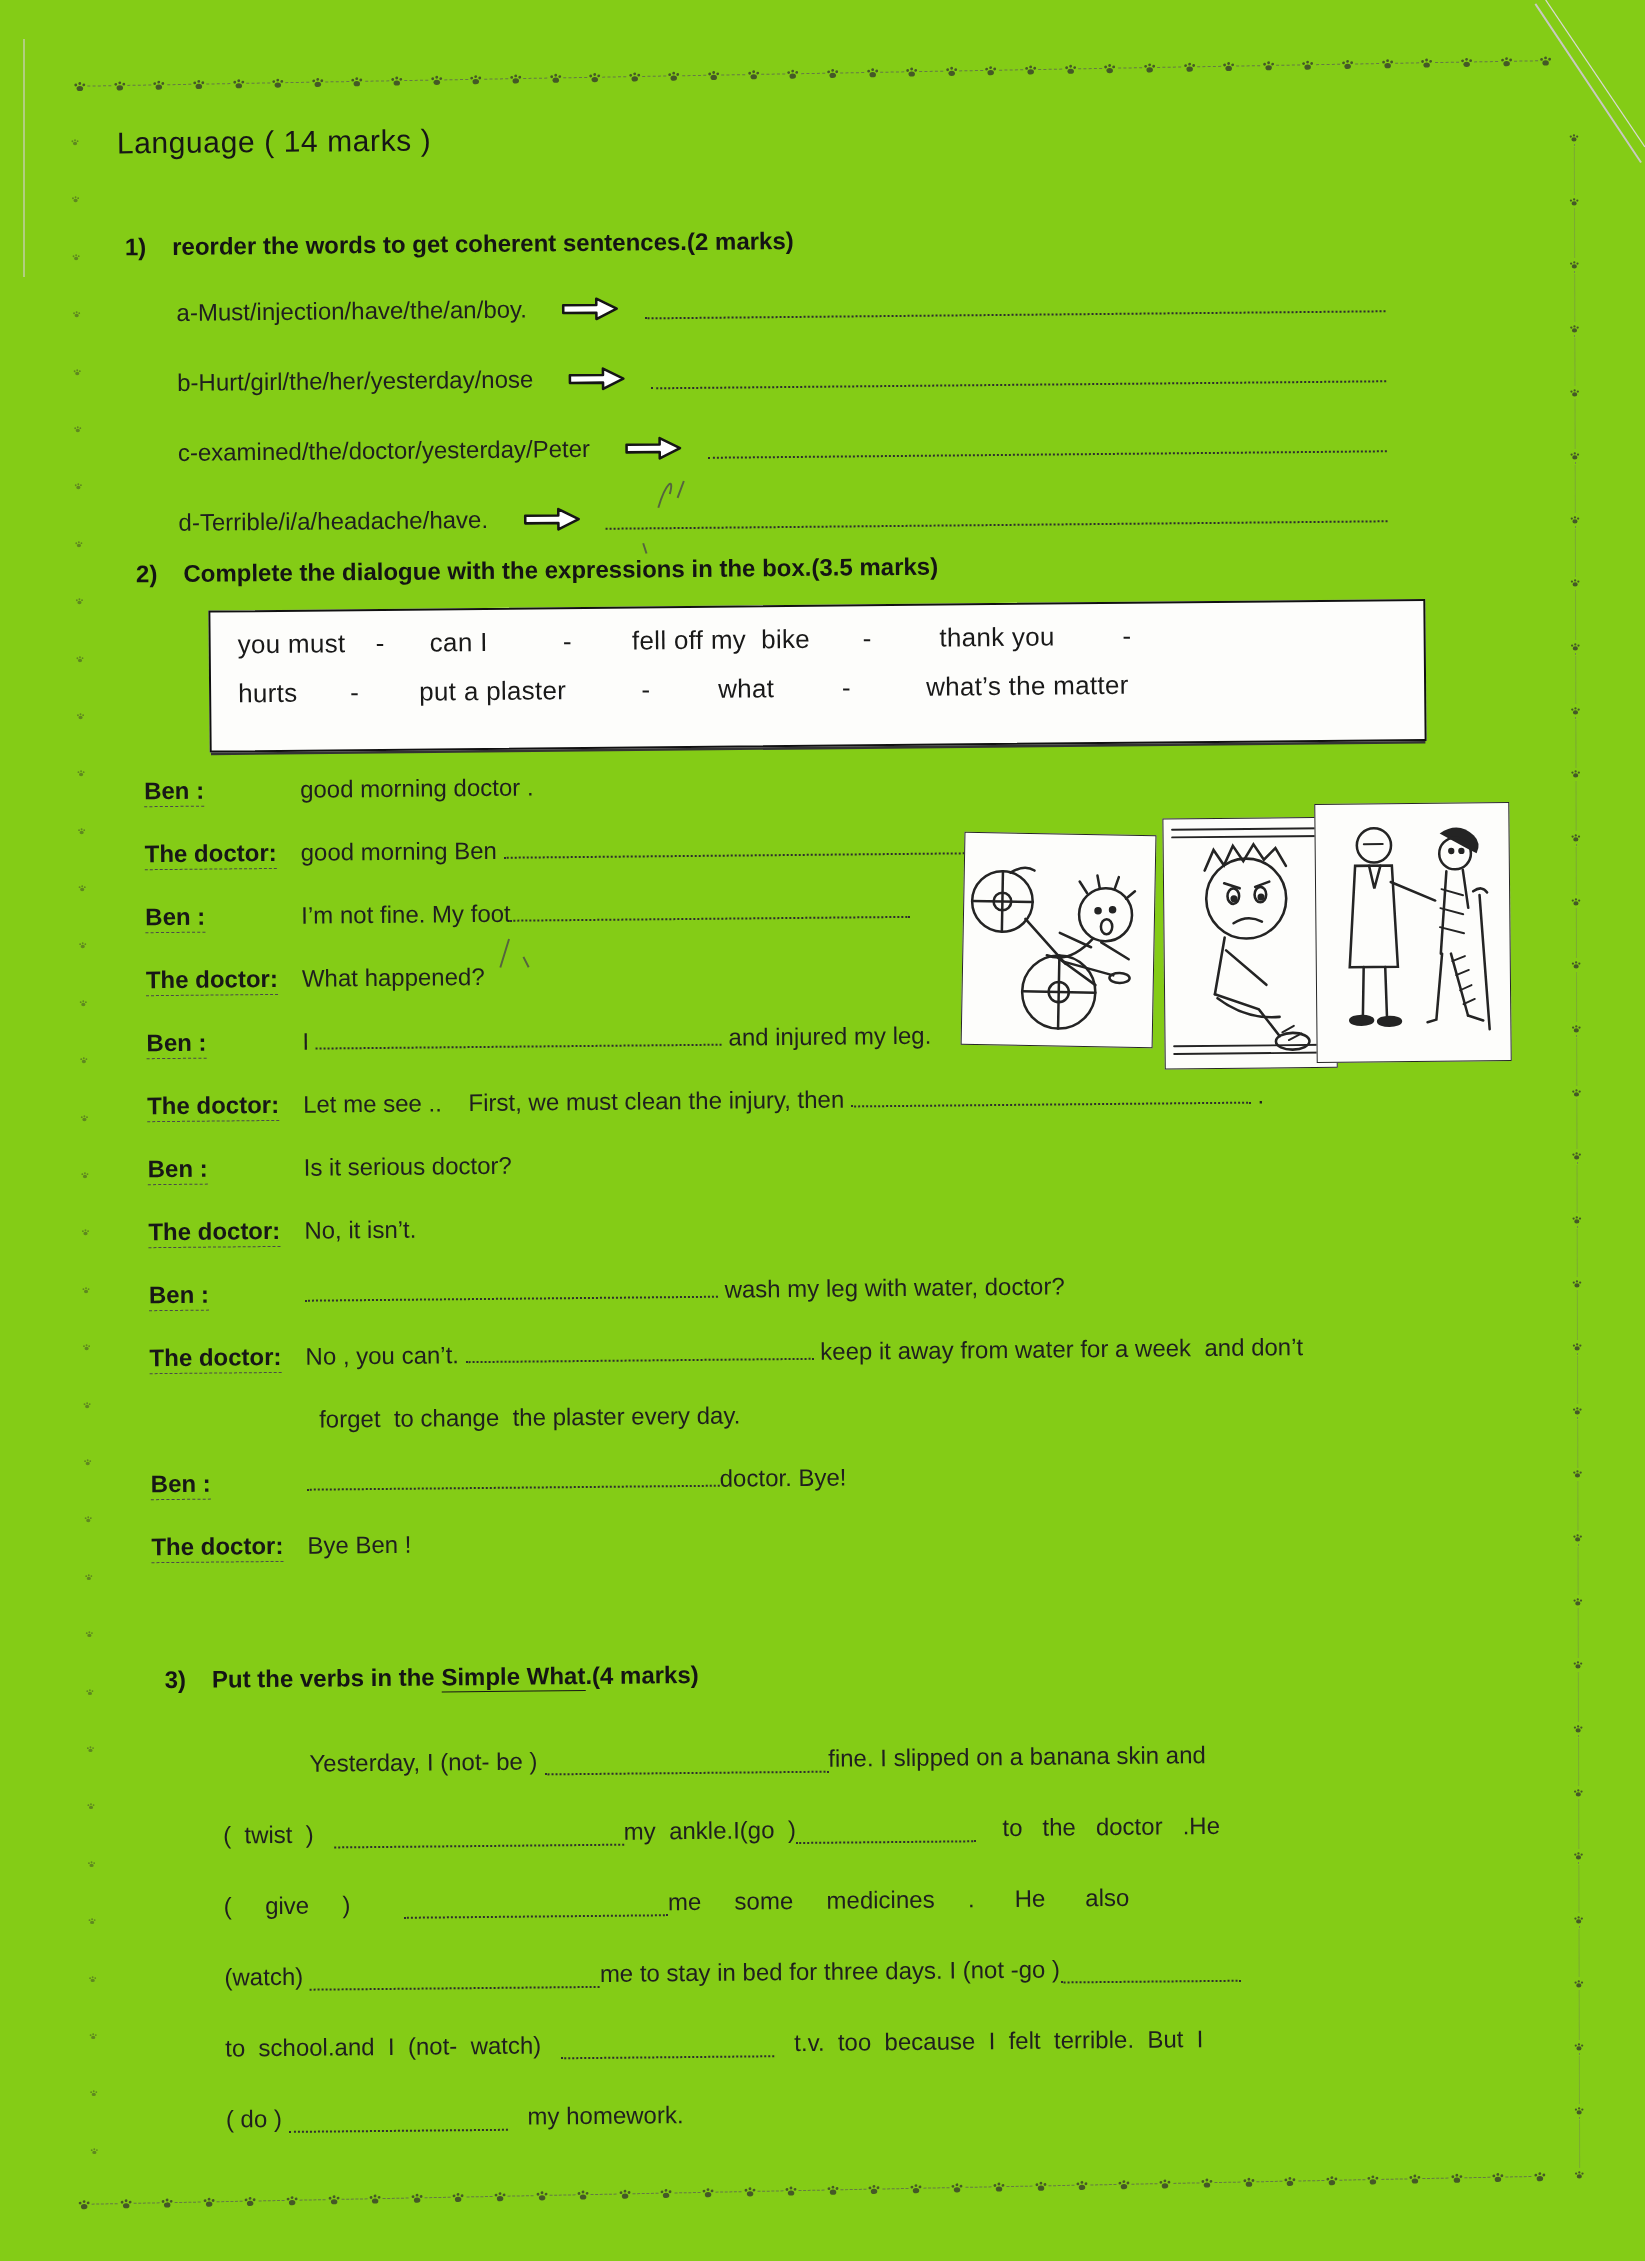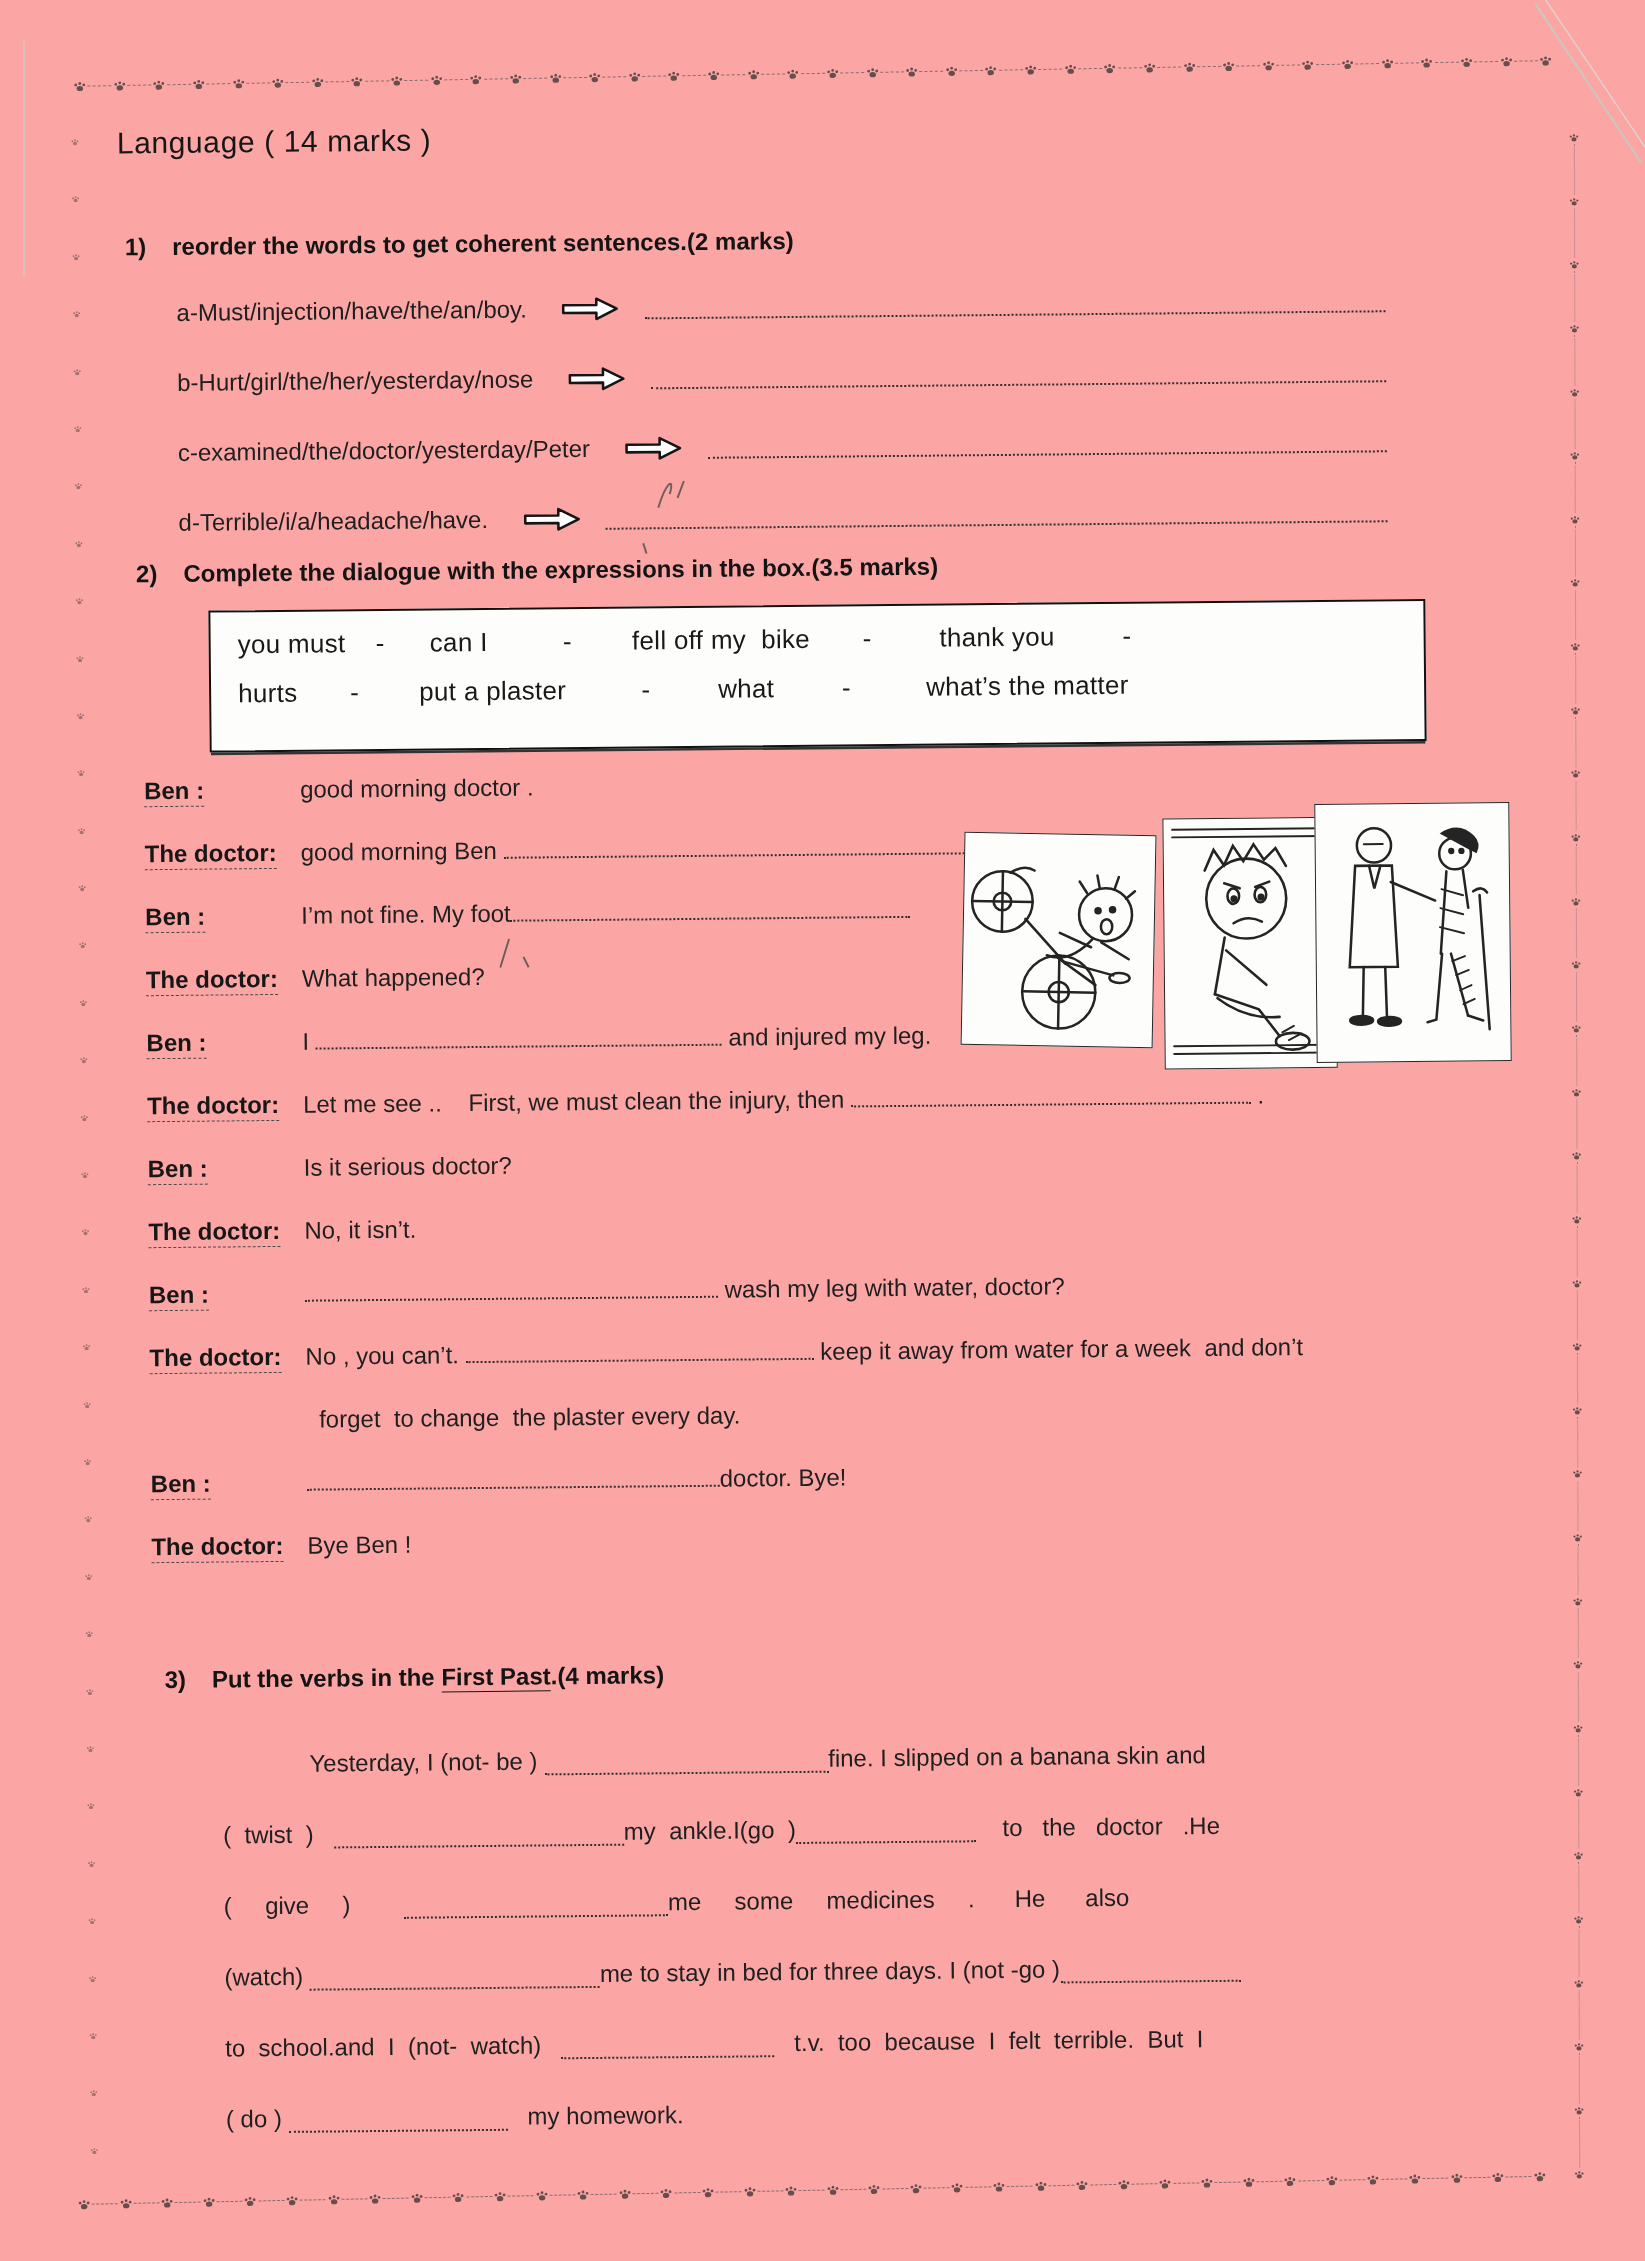--- a/index.html
+++ b/index.html
@@ -1,16 +1,16 @@
 <!DOCTYPE html>
 <html style="font-size:10.3px"><head>
 <meta charset="utf-8">
 <style>
   html,body{margin:0;padding:0;background:#fff;}
-  .page{position:relative;width:1645px;height:2261px;background:#fca5a5;overflow:hidden;
+  .page{position:relative;width:1645px;height:2261px;background:#84cc16;overflow:hidden;
         font-family:"Liberation Sans","DejaVu Sans",sans-serif;color:#1f1f1f;}
   .tilt{position:absolute;inset:0;transform:rotate(-0.55deg);transform-origin:168px 1096px;}
 
   
   .edge-shadow{position:absolute;left:23px;top:39px;width:1.9px;height:238px;background:#cfcfc8;opacity:.6;}
   .fold{position:absolute;left:0;top:0;width:1645px;height:2261px;pointer-events:none;}
 
   
   .paw-border{position:absolute;display:flex;align-items:center;opacity:.85;}
   .paw-border.top{left:83px;top:79px;width:1479px;transform:rotate(-0.45deg);transform-origin:0 50%;}
@@ -1543,21 +1543,21 @@
           <path d="M238 330 l24 8"></path>
           <path d="M198 232 L188 336 l-14 4"></path>
           <path d="M258 140 L272 352"></path>
             <path d="M248 134 q14 -10 22 2"></path>
         </svg>
       </div>
     </div>
 
     <div class="q-head q3-head">
       <span>3)</span>
-      <span><span class="hp">Put the verbs in the </span><span class="sp-underline">First Past</span><span class="hp">.(4 marks)</span></span>
+      <span><span class="hp">Put the verbs in the </span><span class="sp-underline">Simple What</span><span class="hp">.(4 marks)</span></span>
     </div>
     <div class="q3-lines" id="q3-lines">
         <div class="q3-line first"><span class="t">Yesterday, I (not- be ) </span><span class="dots" style="width: 284px;"></span><span class="t">fine. I slipped on a banana skin and</span></div>
         <div class="q3-line"><span class="t">(  twist  )   </span><span class="dots" style="width: 290px;"></span><span class="t">my  ankle.I(go  )</span><span class="dots" style="width: 180px;"></span><span class="t">    to   the   doctor   .He</span></div>
         <div class="q3-line"><span class="t">(     give     )        </span><span class="dots" style="width: 264px;"></span><span class="t">me     some     medicines     .      He      also</span></div>
         <div class="q3-line"><span class="t">(watch) </span><span class="dots" style="width: 290px;"></span><span class="t">me to stay in bed for three days. I (not -go )</span><span class="dots" style="width: 180px;"></span></div>
         <div class="q3-line"><span class="t">to  school.and  I  (not-  watch)   </span><span class="dots" style="width: 213px;"></span><span class="t">   t.v.  too  because  I  felt  terrible.  But  I</span></div>
         <div class="q3-line"><span class="t">( do ) </span><span class="dots" style="width: 219px;"></span><span class="t">   my homework.</span></div>
       </div>
 

